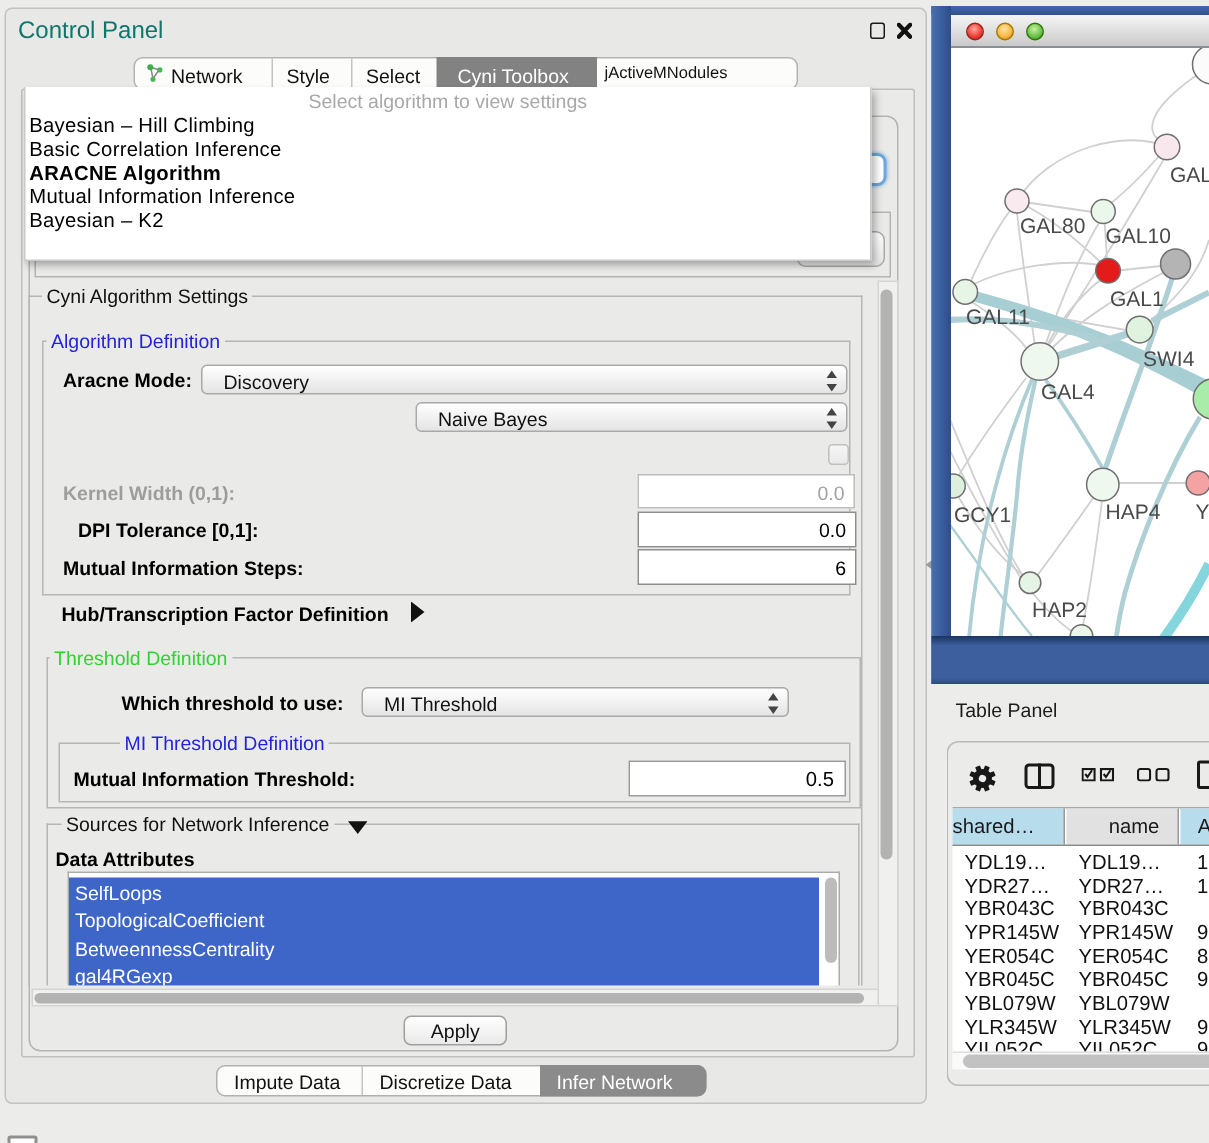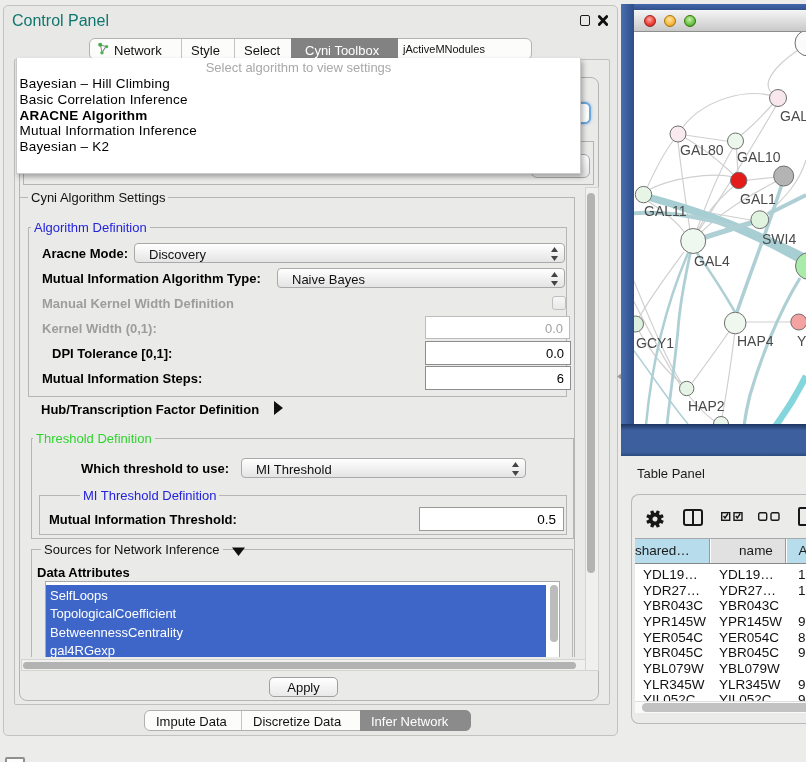--- a/index.html
+++ b/index.html
@@ -56,30 +56,28 @@
 
   <div class="lbl" style="left:38px; top:240px;">Aracne Mode:</div>
   <div class="abs" style="left:130px; top:237px; width:431px; height:20px; border:1px solid #a9a9a9; border-radius:4px; background:linear-gradient(#fff,#e4e4e4);">
     <div class="abs" style="left:14px; top:2.5px; font-size:13px; color:#111;">Discovery</div>
     <svg class="abs" style="right:5px; top:3px;" width="9" height="14" viewBox="0 0 9 14">
         <path d="M4.5 0 L8 5 L1 5 Z" fill="#444"></path>
         <path d="M4.5 14 L8 9 L1 9 Z" fill="#444"></path>
       </svg>
   </div>
 
-  <div class="lbl" style="left:38px; top:265px;">Mutual Information Algorithm Type:</div>
   <div class="abs" style="left:273px; top:262px; width:288px; height:20px; border:1px solid #a9a9a9; border-radius:4px; background:linear-gradient(#fff,#e4e4e4);">
     <div class="abs" style="left:14px; top:2.5px; font-size:13px; color:#111;">Naive Bayes</div>
     <svg class="abs" style="right:5px; top:3px;" width="9" height="14" viewBox="0 0 9 14">
         <path d="M4.5 0 L8 5 L1 5 Z" fill="#444"></path>
         <path d="M4.5 14 L8 9 L1 9 Z" fill="#444"></path>
       </svg>
   </div>
 
-  <div class="glbl" style="left:38px; top:290px;">Manual Kernel Width Definition</div>
   <div class="abs" style="left:548px; top:290px; width:14px; height:14px; border:1px solid #c0c0c0; border-radius:3px; background:linear-gradient(#f6f6f6,#e9e9e9);"></div>
 
   <div class="glbl" style="left:38px; top:315px;">Kernel Width (0,1):</div>
   <div class="abs" style="left:421px; top:310px; width:145px; height:23px; border:1px solid #bdbdbd; background:#fff; font-size:13px; color:#a2a2a2; text-align:right; padding:4px 6px 0 0;">0.0</div>
 
   <div class="lbl" style="left:48px; top:340px;">DPI Tolerance [0,1]:</div>
   <div class="abs" style="left:421px; top:335px; width:146px; height:24px; border:1.5px solid #8d8d8d; background:#fff; font-size:13px; color:#000; text-align:right; padding:4px 6px 0 0;">0.0</div>
 
   <div class="lbl" style="left:38px; top:365px;">Mutual Information Steps:</div>
   <div class="abs" style="left:421px; top:360px; width:146px; height:24px; border:1.5px solid #8d8d8d; background:#fff; font-size:13px; color:#000; text-align:right; padding:4px 6px 0 0;">6</div>

